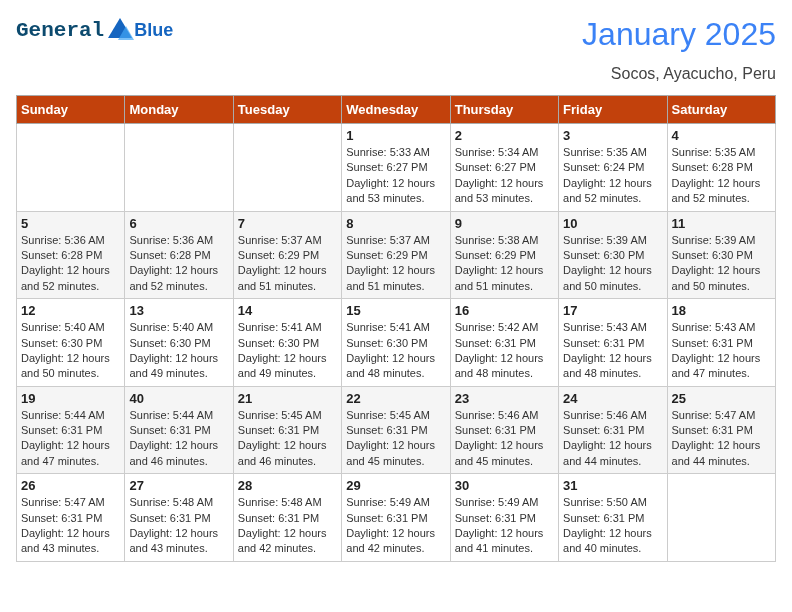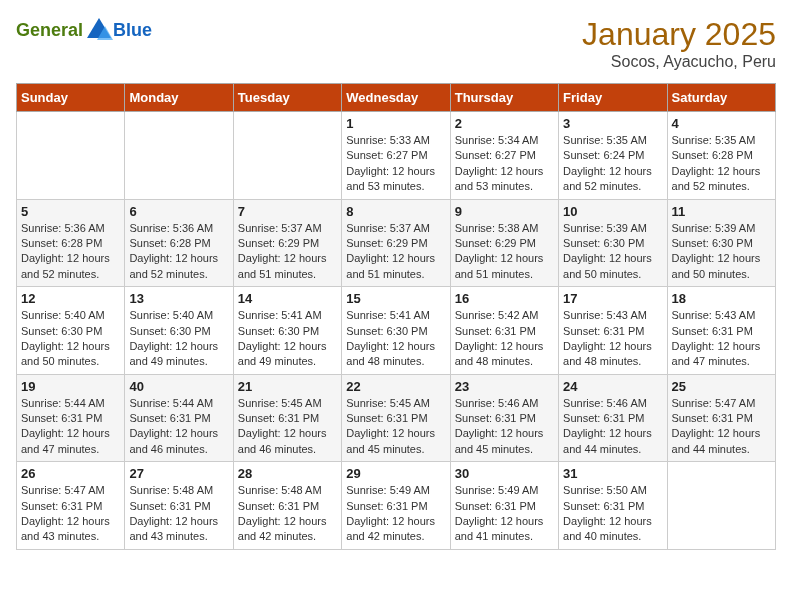--- a/index.html
+++ b/index.html
@@ -14,45 +14,47 @@
       display: flex;
       justify-content: space-between;
       align-items: flex-start;
       margin-bottom: 12px;
     }
     .logo {
       display: flex;
       align-items: center;
     }
     .logo-text-general {
-      font-size: 18px;
+      font-size: 21px;
       font-weight: bold;
-      color: #4d7c0f;
+      color: #0c4a6e;
+      font-family: Liberation Mono, monospace;
     }
     .logo-text-blue {
       font-size: 18px;
       font-weight: bold;
       color: #1565c0;
     }
     .logo-icon {
       width: 28px;
       height: 28px;
       margin-left: 2px;
     }
     .title-block {
       text-align: right;
     }
     .month-title {
       font-size: 32px;
       font-weight: normal;
-      color: #a16207;
+      color: #3b82f6;
     }
     .location-title {
       font-size: 16px;
       color: #444;
+      margin-top: 12px;
     }
     .calendar {
       width: 100%;
       border-collapse: collapse;
       border: 1px solid #ccc;
     }
     .calendar th {
       background: #c2410c;
       color: #fff;
       font-size: 13px;

